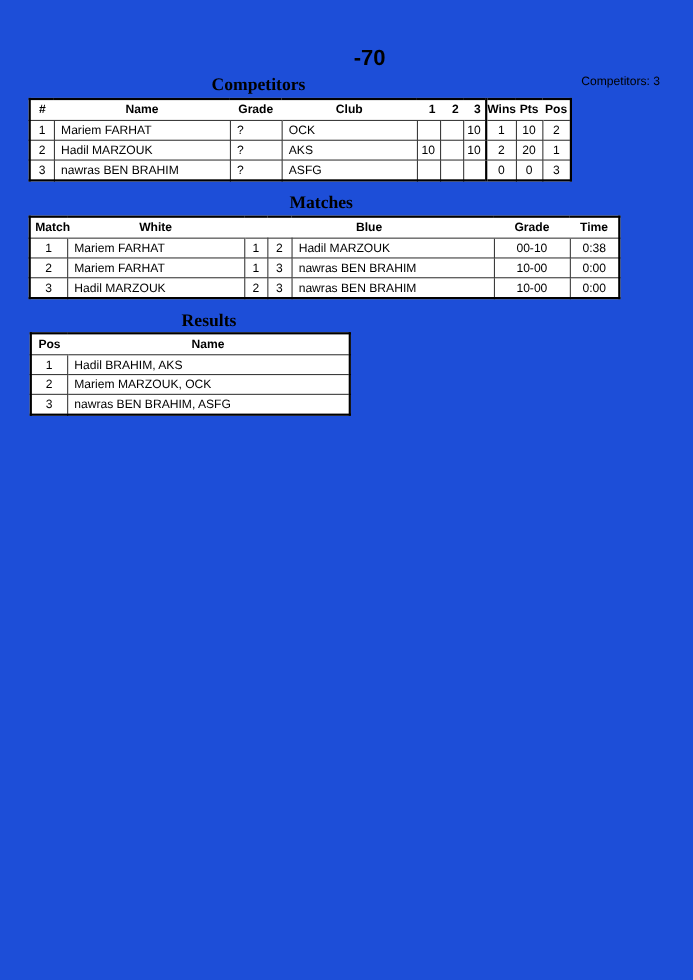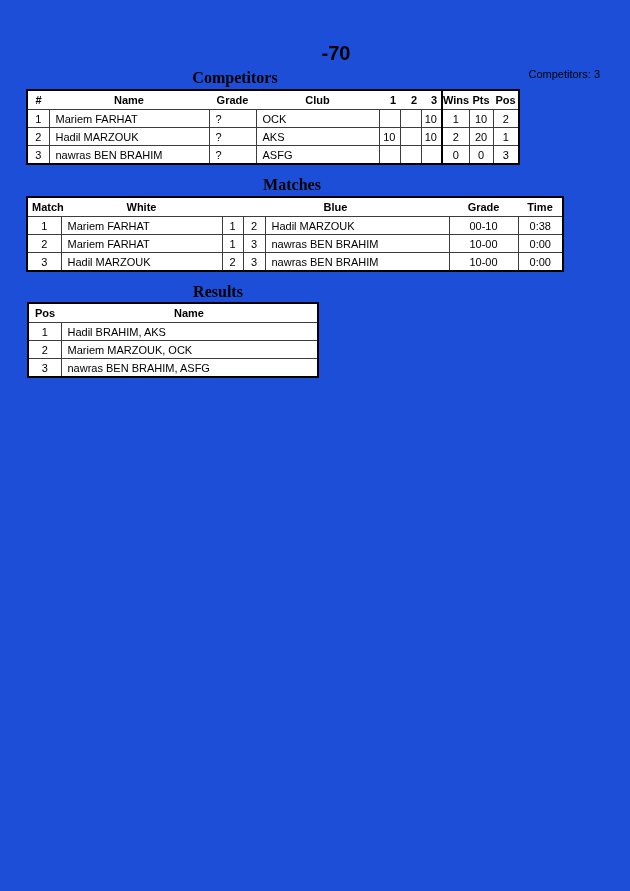--- a/index.html
+++ b/index.html
@@ -11,21 +11,21 @@
   .page-title {
     position:absolute; top:42px; left:336px; transform:translateX(-50%);
     font-size:20px; font-weight:bold; white-space:nowrap;
   }
   .section-heading {
     position:absolute; transform:translateX(-50%);
     font-size:16px; font-weight:bold; white-space:nowrap;font-family:Liberation Serif, serif;
   }
   #heading-competitors { left:235px; top:69px; }
   #heading-matches    { left:292px; top:176px; }
-  #heading-results    { left:190px; top:283px;margin-left:28px; }
+  #heading-results    { left:190px; top:283px; }
   .competitors-count {
     position:absolute; top:68px; right:30px; font-size:11px; white-space:nowrap;text-align:center;
   }
   table {
     position:absolute; border-collapse:collapse; table-layout:fixed;
     border:2px solid #000; background:#fff;
   }
   #table-competitors { left:26px; top:89px;  width:492px; }
   #table-matches     { left:26px; top:196px; width:536px; }
   #table-results     { left:27px; top:302px; width:290px; }

